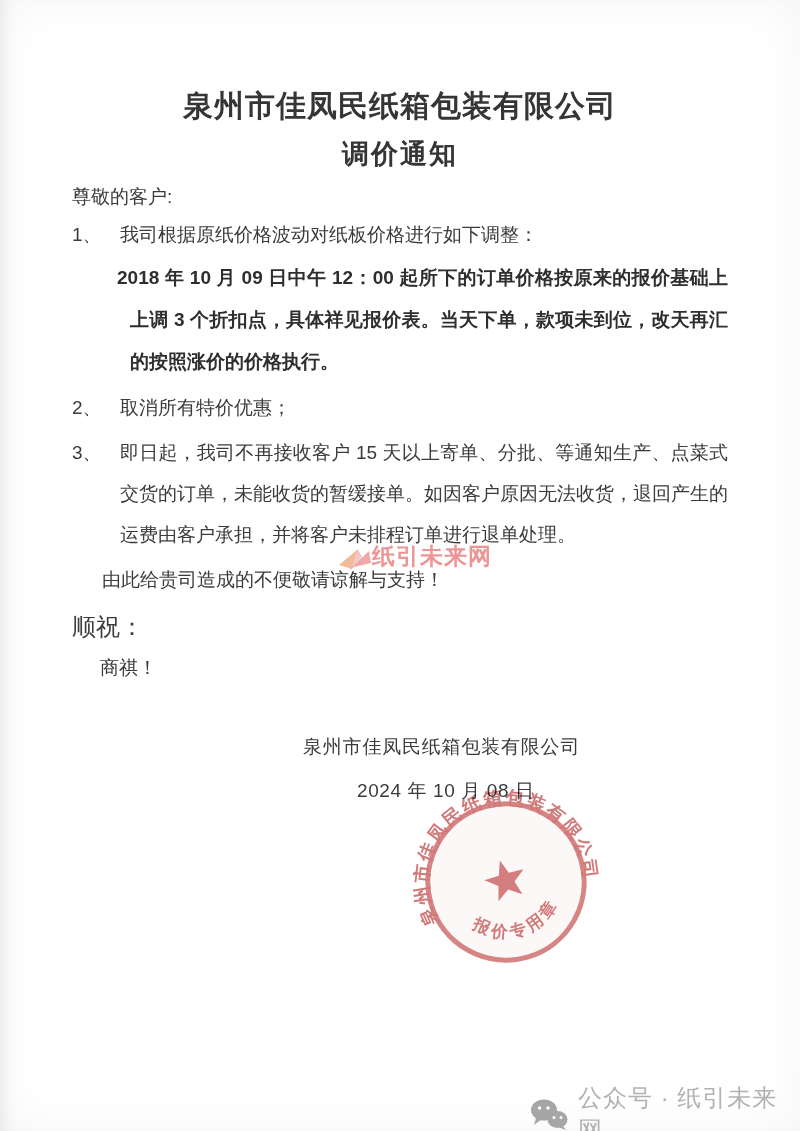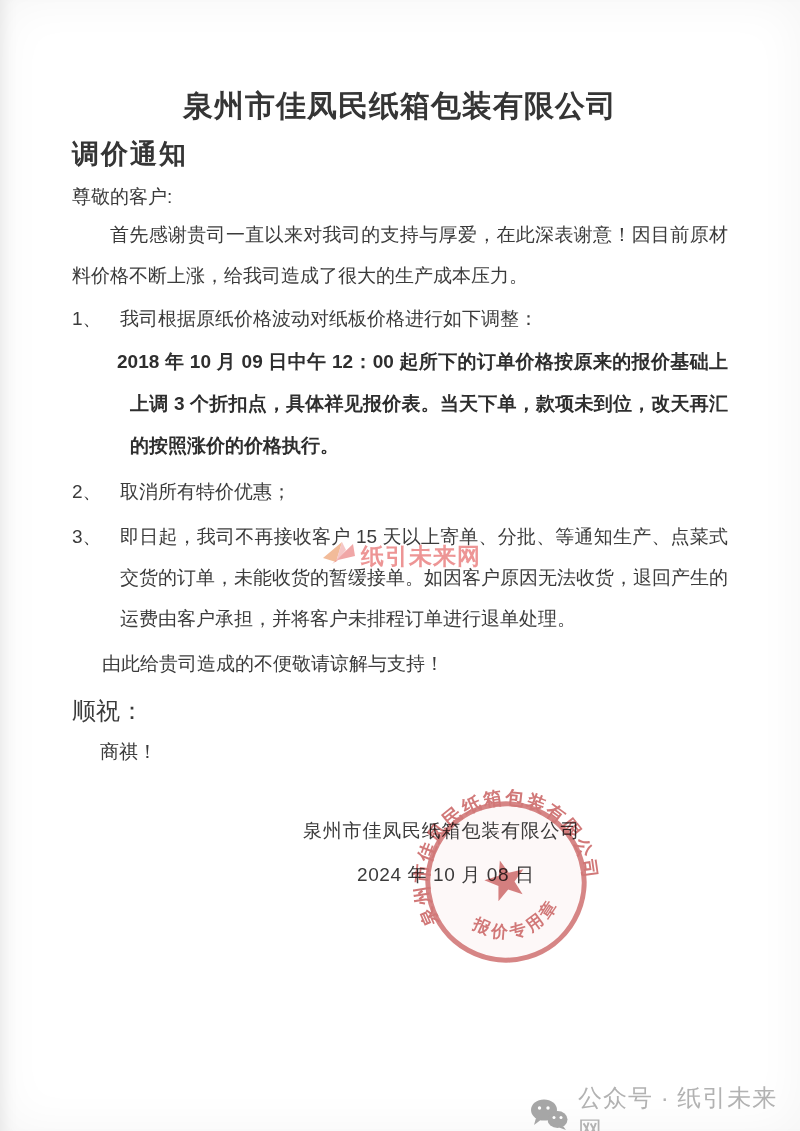--- a/index.html
+++ b/index.html
@@ -12,21 +12,21 @@
     font-family:"Liberation Sans", sans-serif;
     color:#3b3b3b;
     overflow:hidden;
   }
   .content{position:relative;z-index:1;padding:88px 72px 0 72px;}
   h1.doc-title{
     margin:0;text-align:center;font-size:30px;font-weight:700;color:#353535;
     letter-spacing:1px;line-height:36px;
   }
   h2.doc-subtitle{
-    margin:12px 0 0 0;font-size:27px;font-weight:700;color:#353535;
+    margin:12px 0 0 0;text-align:center;font-size:27px;font-weight:700;color:#353535;
     letter-spacing:2px;line-height:36px;
   }
   p{margin:0;}
   .salutation{margin-top:10px;font-size:19px;line-height:30px;}
   .intro{margin-top:2px;font-size:19px;line-height:41px;text-indent:2em;text-align:justify;}
   .item{display:flex;margin-top:2px;font-size:19px;line-height:41px;}
   .item .num{flex:0 0 48px;}
   .item .txt{flex:1;text-align:justify;}
   .item.mt4{margin-top:4px;}
   .detail{
@@ -34,22 +34,22 @@
     font-size:19px;line-height:42px;font-weight:700;color:#2e2e2e;text-align:justify;
   }
   .closing{margin-top:4px;padding-left:30px;font-size:19px;line-height:41px;}
   .wish-1{margin-top:6px;font-size:24px;line-height:41px;}
   .wish-2{padding-left:28px;font-size:19px;line-height:41px;}
   .customer-return{margin-top:8px;padding-left:218px;font-size:19px;line-height:41px;}
   .sig-company{margin-top:44px;padding-left:231px;font-size:19px;letter-spacing:0.8px;line-height:30px;}
   .sig-date{margin-top:14px;padding-left:285px;font-size:19px;letter-spacing:0.6px;line-height:30px;}
 
   .watermark{
-    position:absolute;left:322px;top:541px;z-index:0;
-    display:flex;align-items:flex-start;gap:5px;
+    position:absolute;left:338px;top:541px;z-index:0;
+    display:flex;align-items:flex-end;
   }
   .wm-text{
     font-size:23px;font-weight:700;letter-spacing:1px;
     color:rgba(232,123,123,0.80);
   }
   .wm-logo{display:inline-flex;}
 
   .stamp{
     position:absolute;left:413px;top:789px;z-index:2;
     width:186px;height:186px;
@@ -79,21 +79,20 @@
     </span>
     <span class="wm-text">纸引未来网</span>
   </div>
 
   <div class="content">
     <h1 class="doc-title">泉州市佳凤民纸箱包装有限公司</h1>
     <h2 class="doc-subtitle">调价通知</h2>
 
     <p class="salutation">尊敬的客户:</p>
 
-    <p class="intro">首先感谢贵司一直以来对我司的支持与厚爱，在此深表谢意！因目前原材料价格不断上涨，给我司造成了很大的生产成本压力。</p>
 
     <div class="item">
       <span class="num">1、</span>
       <span class="txt">我司根据原纸价格波动对纸板价格进行如下调整：</span>
     </div>
 
     <p class="detail">2018 年 10 月 09 日中午 12：00 起所下的订单价格按原来的报价基础上上调 3 个折扣点，具体祥见报价表。当天下单，款项未到位，改天再汇的按照涨价的价格执行。</p>
 
     <div class="item mt4">
       <span class="num">2、</span>

